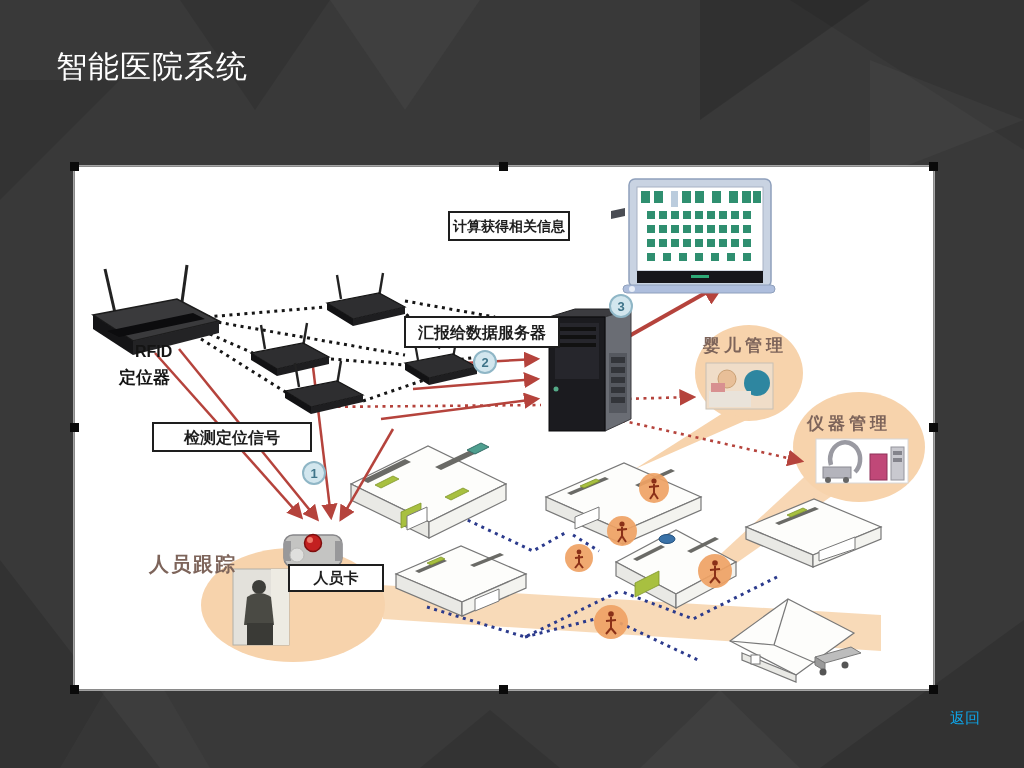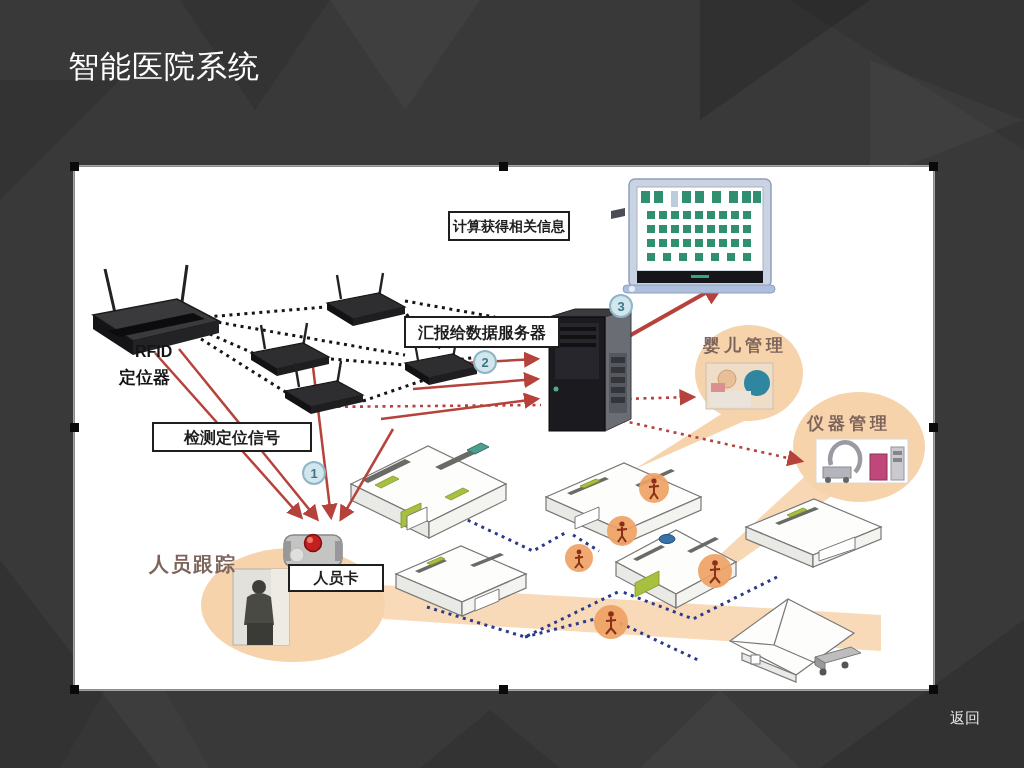--- a/index.html
+++ b/index.html
@@ -3,26 +3,26 @@
 <meta charset="utf-8">
 <style>
   html,body{margin:0;padding:0;}
   body{
     width:1024px;height:768px;position:relative;overflow:hidden;
     background:#393939;
     font-family:"Liberation Sans", sans-serif;
   }
   .tri{position:absolute;pointer-events:none;}
   .slide-title{
-    position:absolute;left:68px;top:46px;margin:0;
+    position:absolute;left:56px;top:46px;margin:0;
     color:#ffffff;font-size:31px;font-weight:500;letter-spacing:1px;
   }
   .back-link{
     position:absolute;right:44px;top:709px;
-    color:#e5e5e5;font-size:15px;text-decoration:none;cursor:pointer;
+    color:#0ea5e9;font-size:15px;text-decoration:none;cursor:pointer;
   }
   .image-frame{
     position:absolute;left:74px;top:166px;width:858px;height:522px;
     background:#ffffff;border:1px solid #8a8a8a;
     box-shadow:0 0 0 1px rgba(255,255,255,.55);
   }
   .handle{
     position:absolute;width:9px;height:9px;background:#0a0a0a;z-index:5;
   }
   .h-tl{left:-5px;top:-5px}.h-tm{left:calc(50% - 5px);top:-5px}.h-tr{right:-5px;top:-5px}

